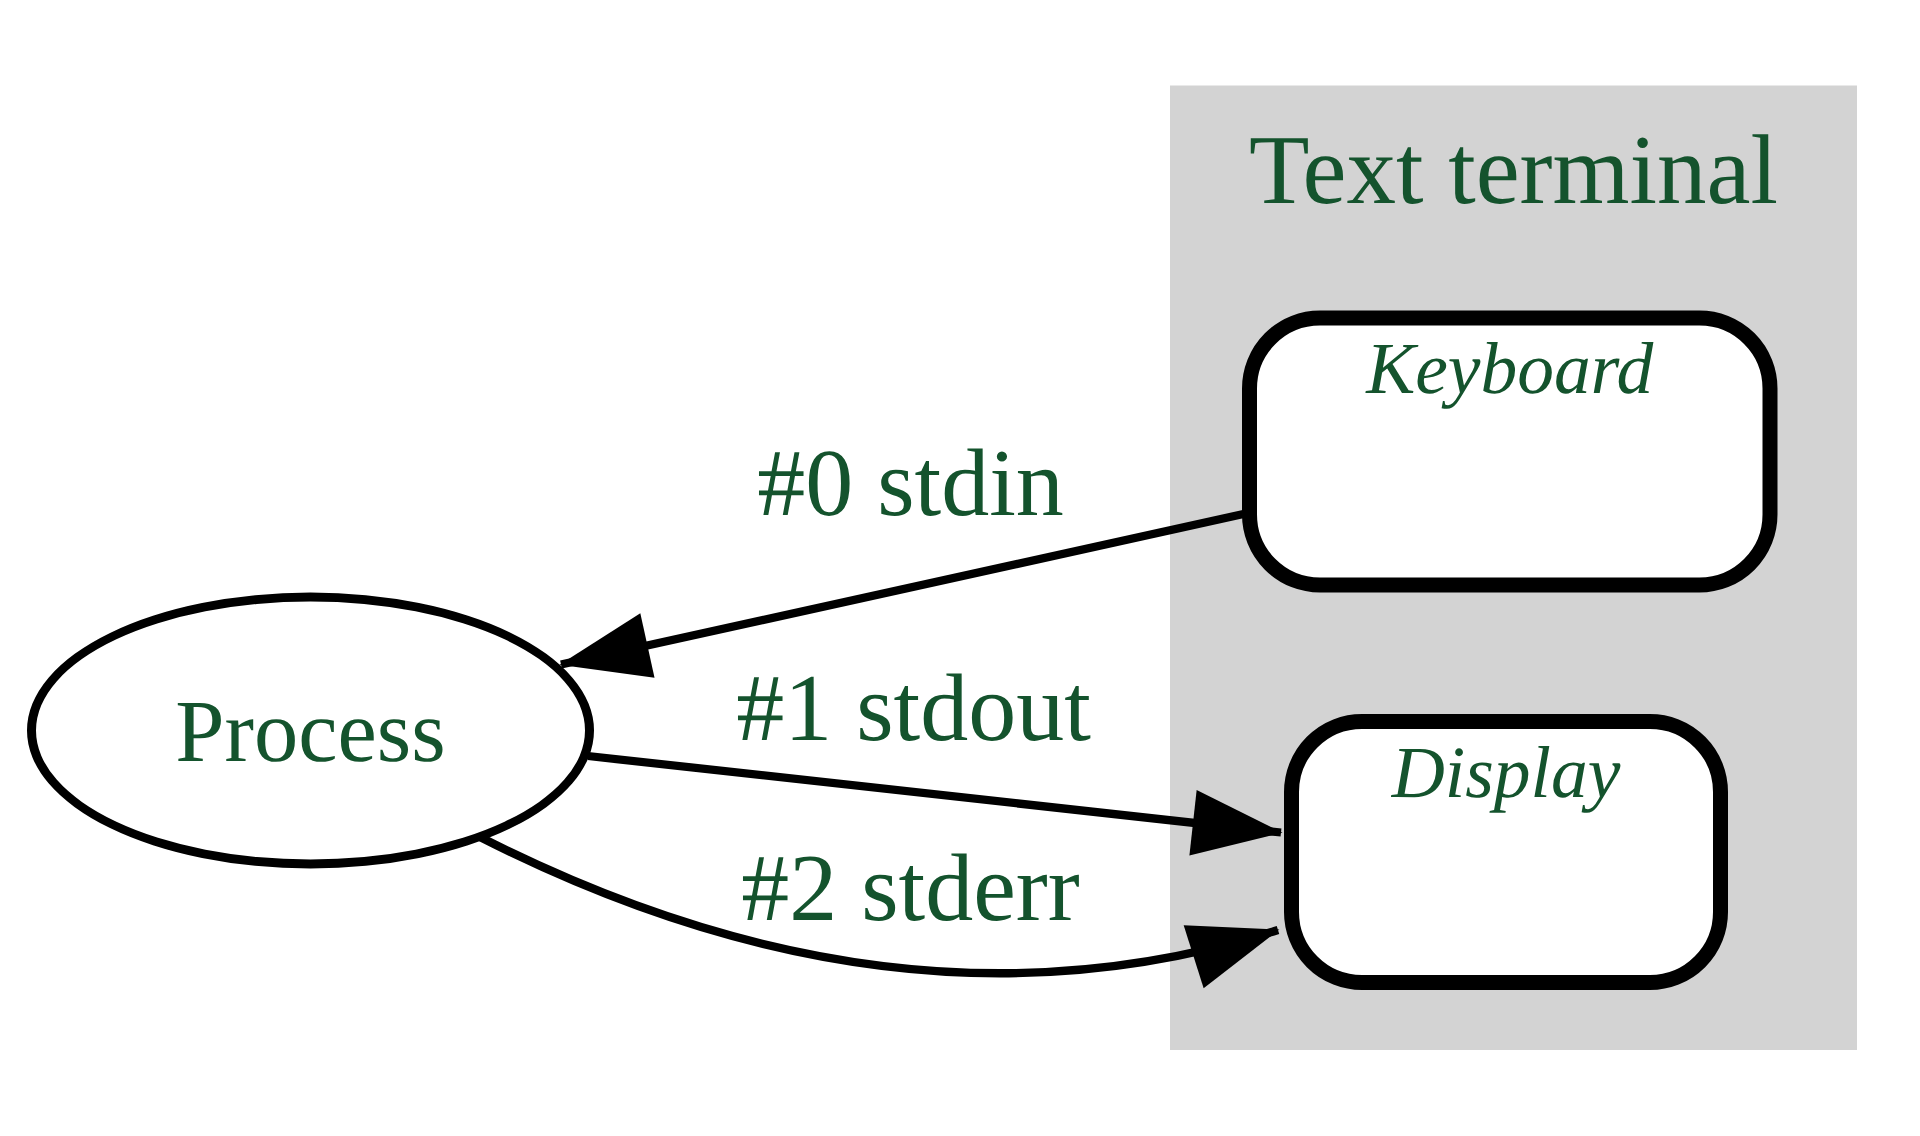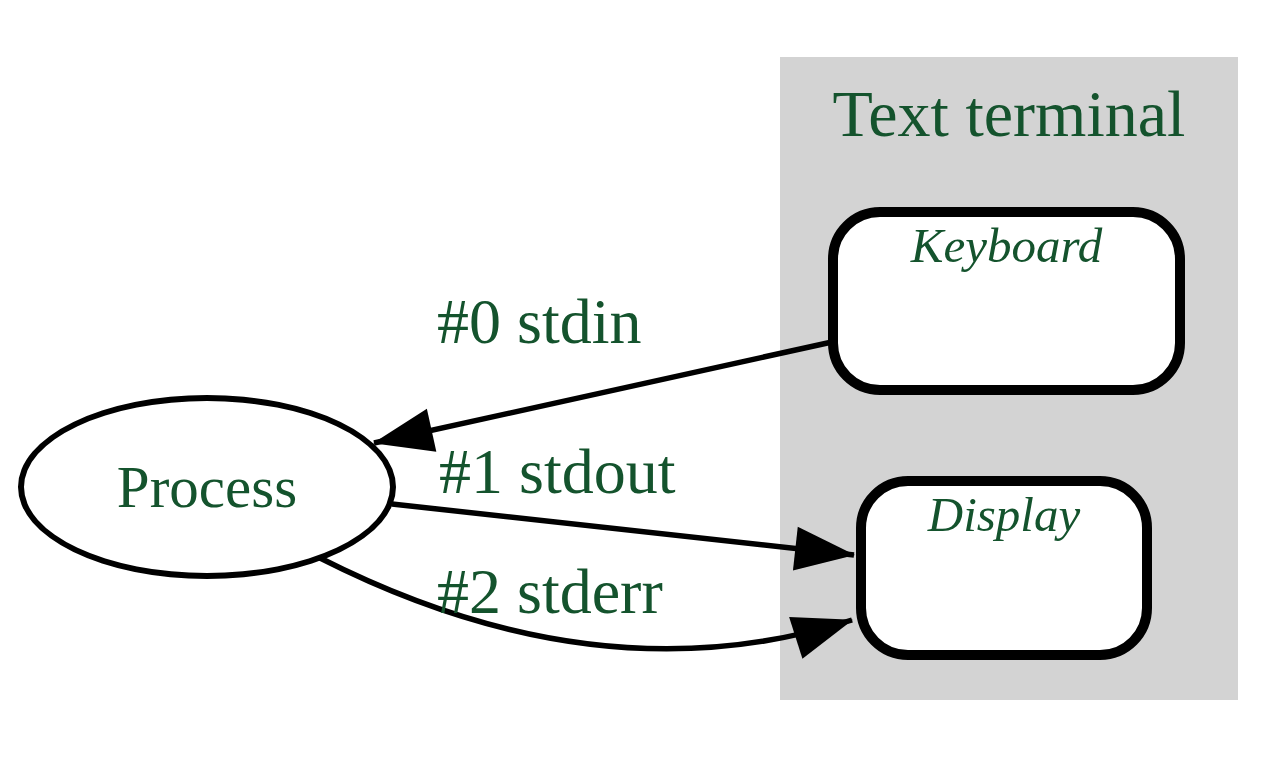--- a/index.html
+++ b/index.html
@@ -62,20 +62,21 @@
     display: flex;
     align-items: center;
     justify-content: center;
     font-size: 59px;
     white-space: nowrap;
     z-index: 2;
   }
   .edge-label {
     position: absolute;
     width: 340px; height: 64px;
+    text-align: center;
     font-size: 64px;
     line-height: 64px;
     white-space: nowrap;
     z-index: 3;
   }
   .label-stdin  { left: 437px; top: 290px; }
   .label-stdout { left: 439px; top: 440px; }
   .label-stderr { left: 437px; top: 560px; }
 </style>
 </head>

